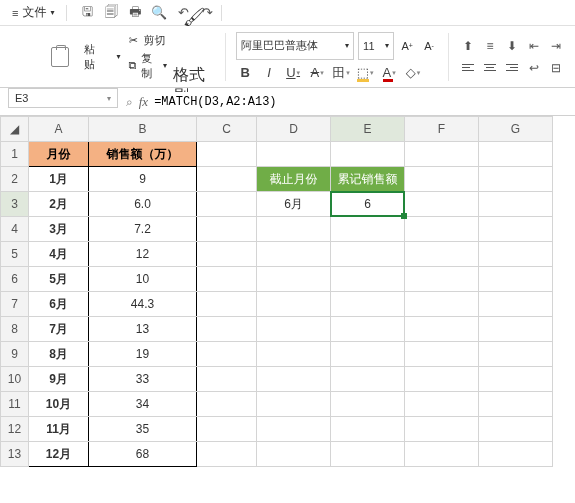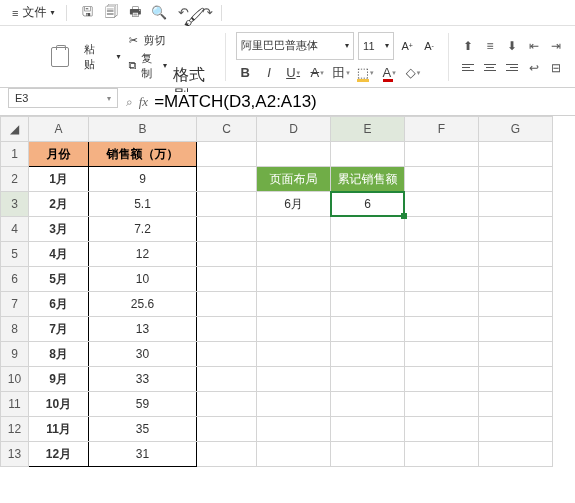--- a/index.html
+++ b/index.html
@@ -50,21 +50,21 @@
 .align-row { display:flex; gap:4px;}
 .al-btn { width:18px; height:18px; display:flex; align-items:center; justify-content:center; cursor:pointer; color:#555; font-size:12px;}
 .al-lines { display:flex; flex-direction:column; gap:2px; align-items:flex-start; width:12px;}
 .al-lines span{ height:1px; background:#555; display:block;}
 
 .namebar { height:28px; border-bottom:1px solid #d0d0d0; display:flex; padding:0 8px; gap:8px;}
 .namebox { width:110px; height:20px; border:1px solid #ccc; display:flex; align-items:center; padding:0 6px; font-size:11px; justify-content:space-between; background:#fff;}
 .namebox .nbcaret{ font-size:8px; color:#888;}
 .fx-zone { display:flex; align-items:center; gap:6px; flex:1;}
 .fx-ico { font-style:italic; font-family:"Times New Roman",serif; font-size:13px; color:#666;}
-.fx-input { flex:1; height:20px; border:none; outline:none; font-size:17px; font-family:Liberation Sans, sans-serif;}
+.fx-input { flex:1; height:20px; border:none; outline:none; font-size:12px; font-family:Liberation Mono, monospace;}
 
 .sheet { flex:1; overflow:auto; position:relative;}
 table.grid { border-collapse:collapse; table-layout:fixed;}
 table.grid th, table.grid td { border:1px solid #d4d4d4; height:25px; font-size:12px; text-align:center; background:#fff; padding:0; }
 table.grid th { background:#f3f3f3; color:#555; font-weight:normal; position:sticky;}
 th.corner { width:28px; height:22px; background:#f3f3f3;}
 th.colh { height:22px;}
 th.rowh { width:28px; background:#f3f3f3;}
 .colA{width:60px;} .colB{width:108px;} .colC{width:60px;} .colD{width:74px;} .colE{width:74px;} .colF{width:74px;} .colG{width:74px;}
 th.colh.active { background:#e0e8dc;}
@@ -226,29 +226,29 @@
           <td></td>
           <td></td>
           <td></td>
           <td></td>
   </tr>
   <tr>
     <th class="rowh">2</th>
     <td class="data-a">1月</td>
     <td class="data-b">9</td>
     <td></td>
-    <td class="gh">页面布局</td>
+    <td class="gh">截止月份</td>
     <td class="gh">累记销售额</td>
     <td></td>
           <td></td>
   </tr>
   <tr>
     <th class="rowh active">3</th>
     <td class="data-a">2月</td>
-    <td class="data-b">5.1</td>
+    <td class="data-b">6.0</td>
     <td></td>
     <td>6月</td>
     <td class="sel-cell">6</td>
     <td></td>
           <td></td>
   </tr>
   <tr>
           <th class="rowh">4</th>
           <td class="data-a">3月</td>
           <td class="data-b">7.2</td>
@@ -274,81 +274,81 @@
           <td class="data-b">10</td>
           <td></td>
           <td></td>
           <td></td>
           <td></td>
           <td></td>
         </tr>
   <tr>
           <th class="rowh">7</th>
           <td class="data-a">6月</td>
-          <td class="data-b">25.6</td>
+          <td class="data-b">44.3</td>
           <td></td>
           <td></td>
           <td></td>
           <td></td>
           <td></td>
         </tr>
   <tr>
           <th class="rowh">8</th>
           <td class="data-a">7月</td>
           <td class="data-b">13</td>
           <td></td>
           <td></td>
           <td></td>
           <td></td>
           <td></td>
         </tr>
   <tr>
           <th class="rowh">9</th>
           <td class="data-a">8月</td>
-          <td class="data-b">30</td>
+          <td class="data-b">19</td>
           <td></td>
           <td></td>
           <td></td>
           <td></td>
           <td></td>
         </tr>
   <tr>
           <th class="rowh">10</th>
           <td class="data-a">9月</td>
           <td class="data-b">33</td>
           <td></td>
           <td></td>
           <td></td>
           <td></td>
           <td></td>
         </tr>
   <tr>
           <th class="rowh">11</th>
           <td class="data-a">10月</td>
-          <td class="data-b">59</td>
+          <td class="data-b">34</td>
           <td></td>
           <td></td>
           <td></td>
           <td></td>
           <td></td>
         </tr>
   <tr>
           <th class="rowh">12</th>
           <td class="data-a">11月</td>
           <td class="data-b">35</td>
           <td></td>
           <td></td>
           <td></td>
           <td></td>
           <td></td>
         </tr>
   <tr>
           <th class="rowh">13</th>
           <td class="data-a last-a">12月</td>
-          <td class="data-b last-a">31</td>
+          <td class="data-b last-a">68</td>
           <td></td>
           <td></td>
           <td></td>
           <td></td>
           <td></td>
         </tr>
 </tbody>
     </table>
 </div>
 

